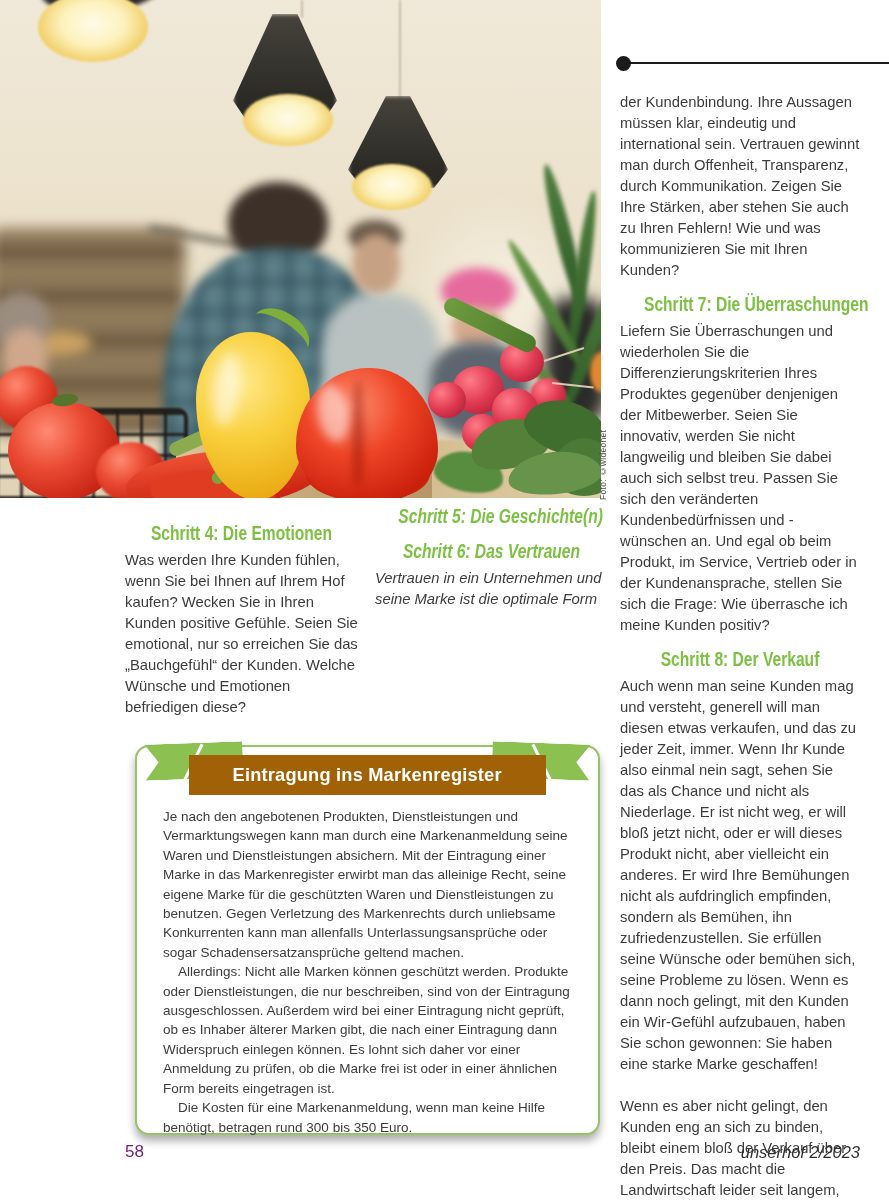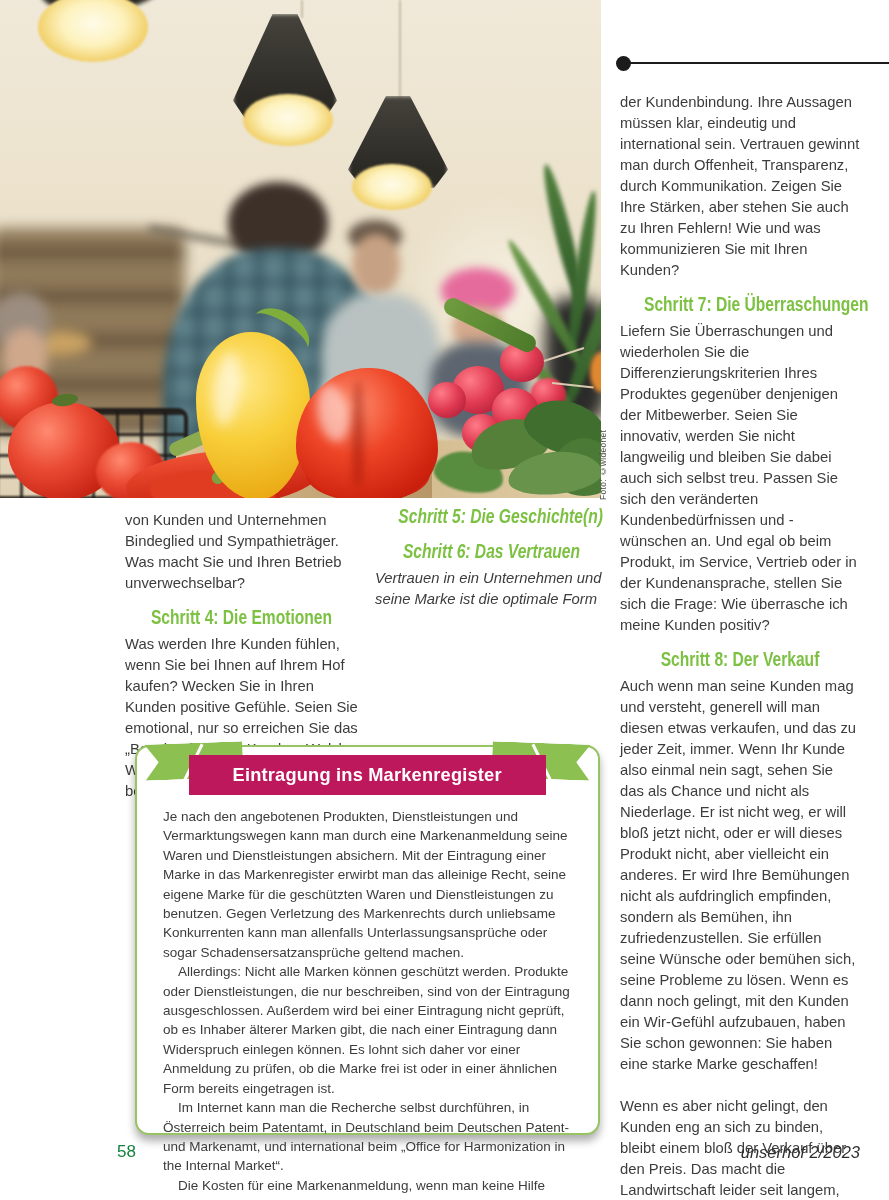--- a/index.html
+++ b/index.html
@@ -142,30 +142,30 @@
   .infobox { position:absolute; left:135px; top:745px; width:465px; height:390px;
              background:#ffffff; border:2px solid #97c463; border-radius:14px;
              box-shadow:0 6px 9px rgba(0,0,0,.32); }
   .ribbon { position:absolute; left:0; top:0; width:100%; height:52px; }
   .tail { position:absolute; top:-4px; width:98px; height:36px; background:#8cc051; }
   .tail-l { left:8px;  clip-path:polygon(0 0,100% 0,100% 100%,0 100%,14% 50%); transform:rotate(-2deg); }
   .tail-r { right:8px; clip-path:polygon(0 0,100% 0,86% 50%,100% 100%,0 100%); transform:rotate(2deg); }
   .sep { position:absolute; width:3px; height:44px; background:#ffffff; top:-5px; }
   .sep-l { left:54px;  transform:rotate(26deg); }
   .sep-r { right:54px; transform:rotate(-26deg); }
-  .band { position:absolute; left:52px; top:8px; width:357px; height:40px; background:#be185d;
+  .band { position:absolute; left:52px; top:8px; width:357px; height:40px; background:#a16207;
           display:flex; align-items:center; justify-content:center; }
   .band span { color:#ffffff; font-weight:bold; font-size:19px; letter-spacing:.2px; transform:scaleX(.96); white-space:nowrap; }
   .infobox-body { position:absolute; left:0; top:0; width:100%; height:100%; padding:60px 26px 18px;
                   font-size:13.5px; line-height:19.4px; color:#3c3c3c; }
   .infobox-body p { margin:0; }
   .infobox-body p.indent { text-indent:15px; }
 
   
-  .footer-num { position:absolute; left:117px; top:1142px; font-size:17px; color:#15803d; }
+  .footer-num { position:absolute; left:125px; top:1142px; font-size:17px; color:#701a75; }
   .footer-issue { position:absolute; right:29px; top:1143px; font-size:16.5px; font-style:italic; color:#2f2f2f; }
 </style>
 </head>
 <body>
 
 <div class="page">
 
   <div class="photo">
     <div class="shape wall-light"></div>
     <div class="shape cord cord1"></div>
@@ -231,21 +231,20 @@
   </div>
 
   <div class="credit">Foto: ©wideonet</div>
 
   <div class="rule">
     <span class="dot"></span>
     <span class="line"></span>
   </div>
 
   <div class="col col-left">
-    <p>von Kunden und Unternehmen Bindeglied und Sympathieträger. Was macht Sie und Ihren Betrieb unverwechselbar?</p>
     <h2 class="g-heading">Schritt 4: Die Emotionen</h2>
     <p>Was werden Ihre Kunden fühlen, wenn Sie bei Ihnen auf Ihrem Hof kaufen? Wecken Sie in Ihren Kunden positive Gefühle. Seien Sie emotional, nur so erreichen Sie das „Bauchgefühl“ der Kunden. Welche Wünsche und Emotionen befriedigen diese?</p>
   </div>
 
   <div class="col col-mid">
     <h2 class="g-heading">Schritt 5: Die Geschichte(n)</h2>
     <h2 class="g-heading">Schritt 6: Das Vertrauen</h2>
     <p>Vertrauen in ein Unternehmen und seine Marke ist die optimale Form</p>
   </div>
 
@@ -265,21 +264,20 @@
       <div class="tail tail-r"></div>
       <div class="sep sep-l"></div>
       <div class="sep sep-r"></div>
       <div class="band">
         <span>Eintragung ins Markenregister</span>
       </div>
     </div>
     <div class="infobox-body">
       <p>Je nach den angebotenen Produkten, Dienstleistungen und Vermarktungswegen kann man durch eine Markenanmeldung seine Waren und Dienstleistungen absichern. Mit der Eintragung einer Marke in das Markenregister erwirbt man das alleinige Recht, seine eigene Marke für die geschützten Waren und Dienstleistungen zu benutzen. Gegen Verletzung des Markenrechts durch unliebsame Konkurrenten kann man allenfalls Unterlassungsansprüche oder sogar Schadensersatzansprüche geltend machen.</p>
       <p class="indent">Allerdings: Nicht alle Marken können geschützt werden. Produkte oder Dienstleistungen, die nur beschreiben, sind von der Eintragung ausgeschlossen. Außerdem wird bei einer Eintragung nicht geprüft, ob es Inhaber älterer Marken gibt, die nach einer Eintragung dann Widerspruch einlegen können. Es lohnt sich daher vor einer Anmeldung zu prüfen, ob die Marke frei ist oder in einer ähnlichen Form bereits eingetragen ist.</p>
-      <p class="indent">Im Internet kann man die Recherche selbst durchführen, in Österreich beim Patentamt, in Deutschland beim Deutschen Patent- und Markenamt, und international beim „Office for Harmonization in the Internal Market“.</p>
       <p class="indent">Die Kosten für eine Markenanmeldung, wenn man keine Hilfe benötigt, betragen rund 300 bis 350 Euro.</p>
     </div>
   </div>
 
   <div class="footer-num">58</div>
   <div class="footer-issue">unserhof 2/2023</div>
 
 </div>
 
 </body></html>

